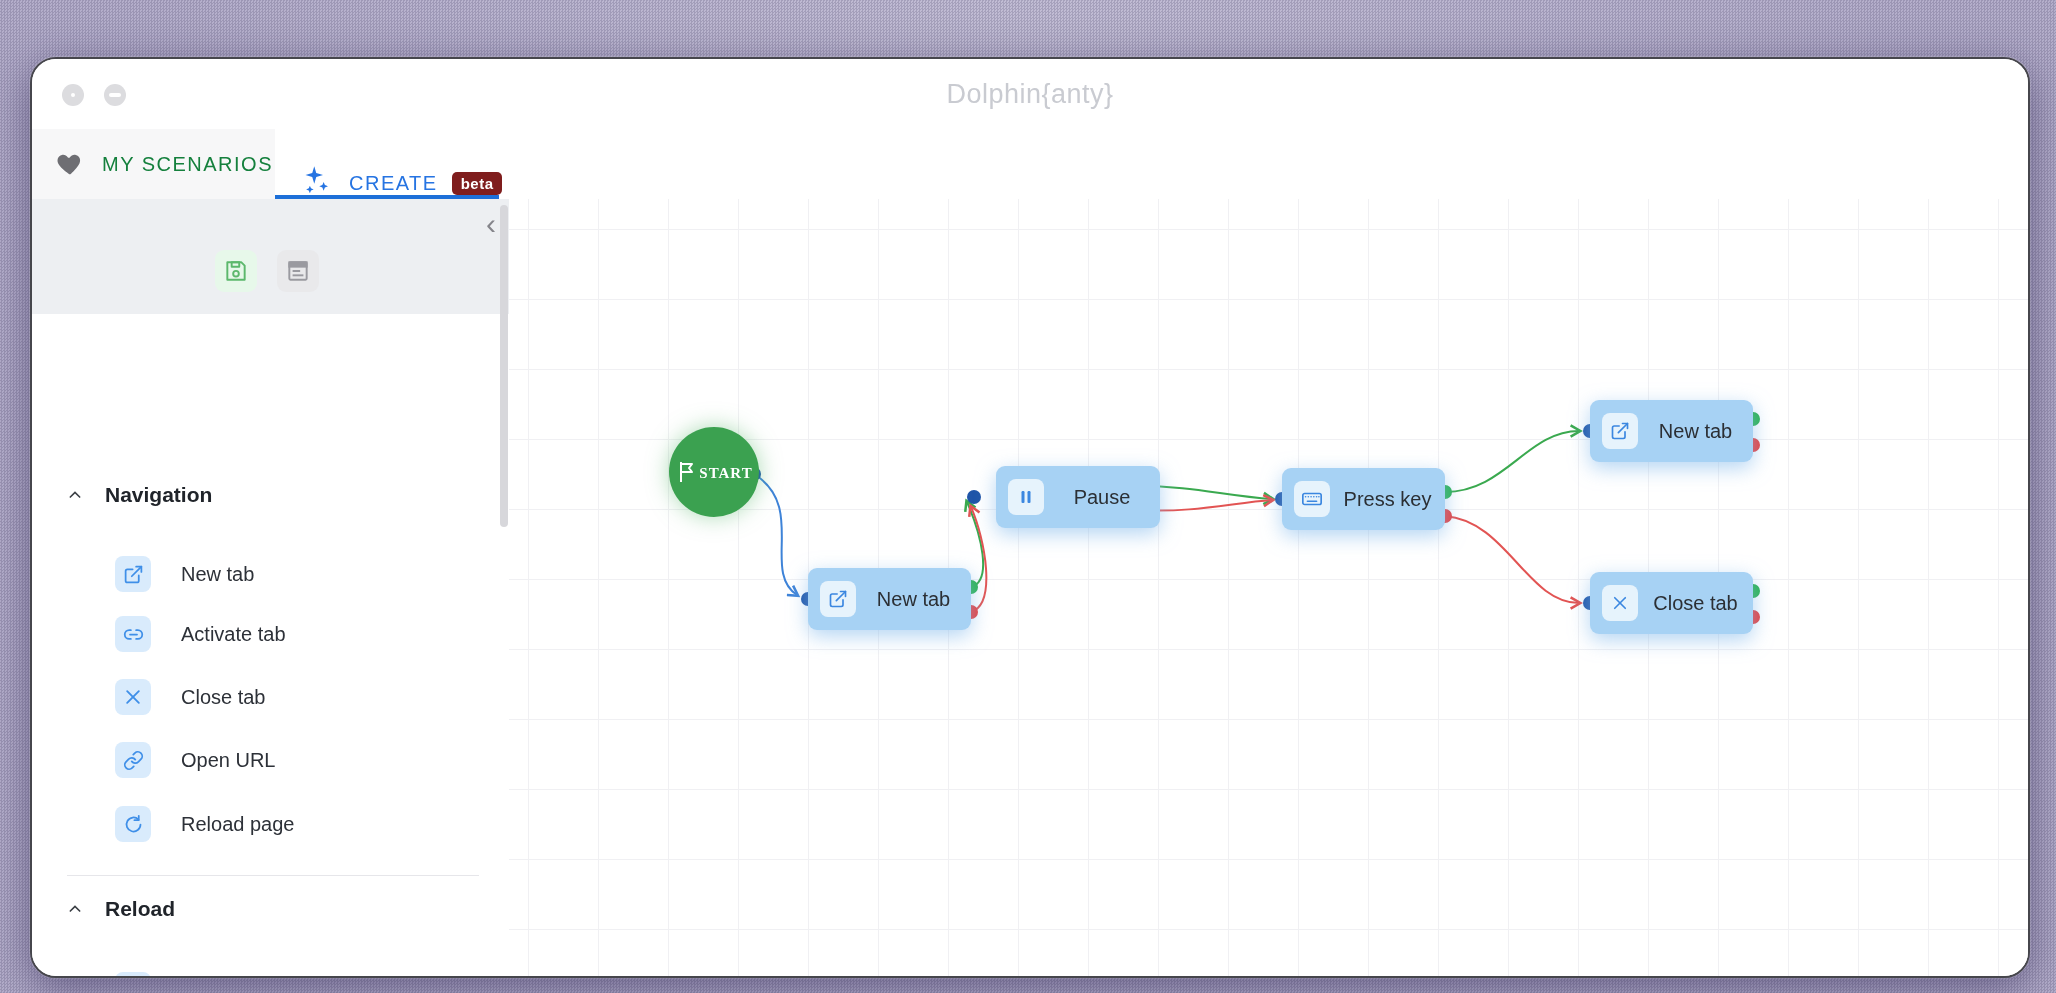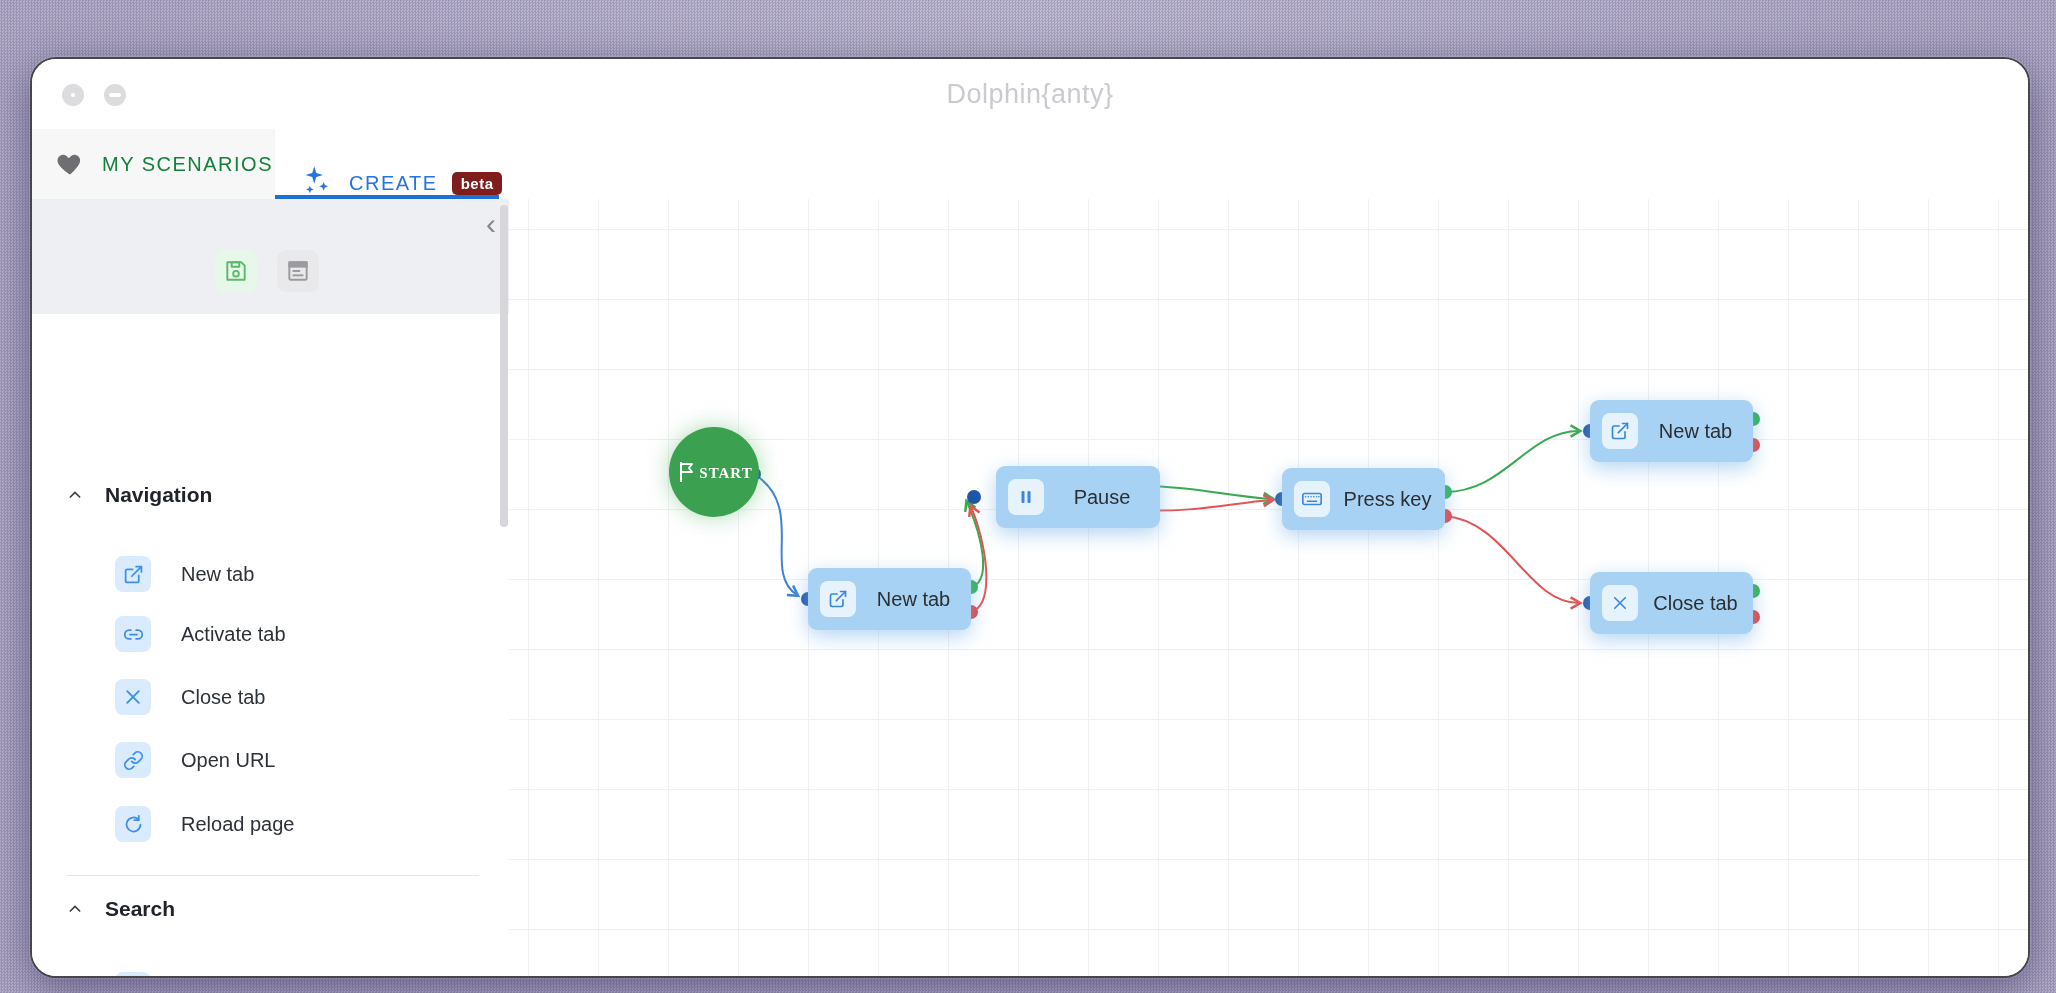--- a/index.html
+++ b/index.html
@@ -214,21 +214,21 @@
         </span>
         <span class="item-label">Reload page</span>
       </div>
 
       <div class="side-divider" style="top:676px;"></div>
 
       <div class="section-head" style="top:698px;">
         <svg class="ic caret" viewBox="0 0 24 24" fill="none" stroke="#3c4046" stroke-width="2.5" stroke-linecap="round">
             <polyline points="5 15 12 8 19 15"></polyline>
           </svg>
-        <span class="section-title">Search</span>
+        <span class="section-title">Reload</span>
       </div>
 
       <div class="side-item" style="top:771px;">
         <span class="item-icon">
           
         </span>
 
       </div>
 
       <div class="side-scrollbar"></div>

